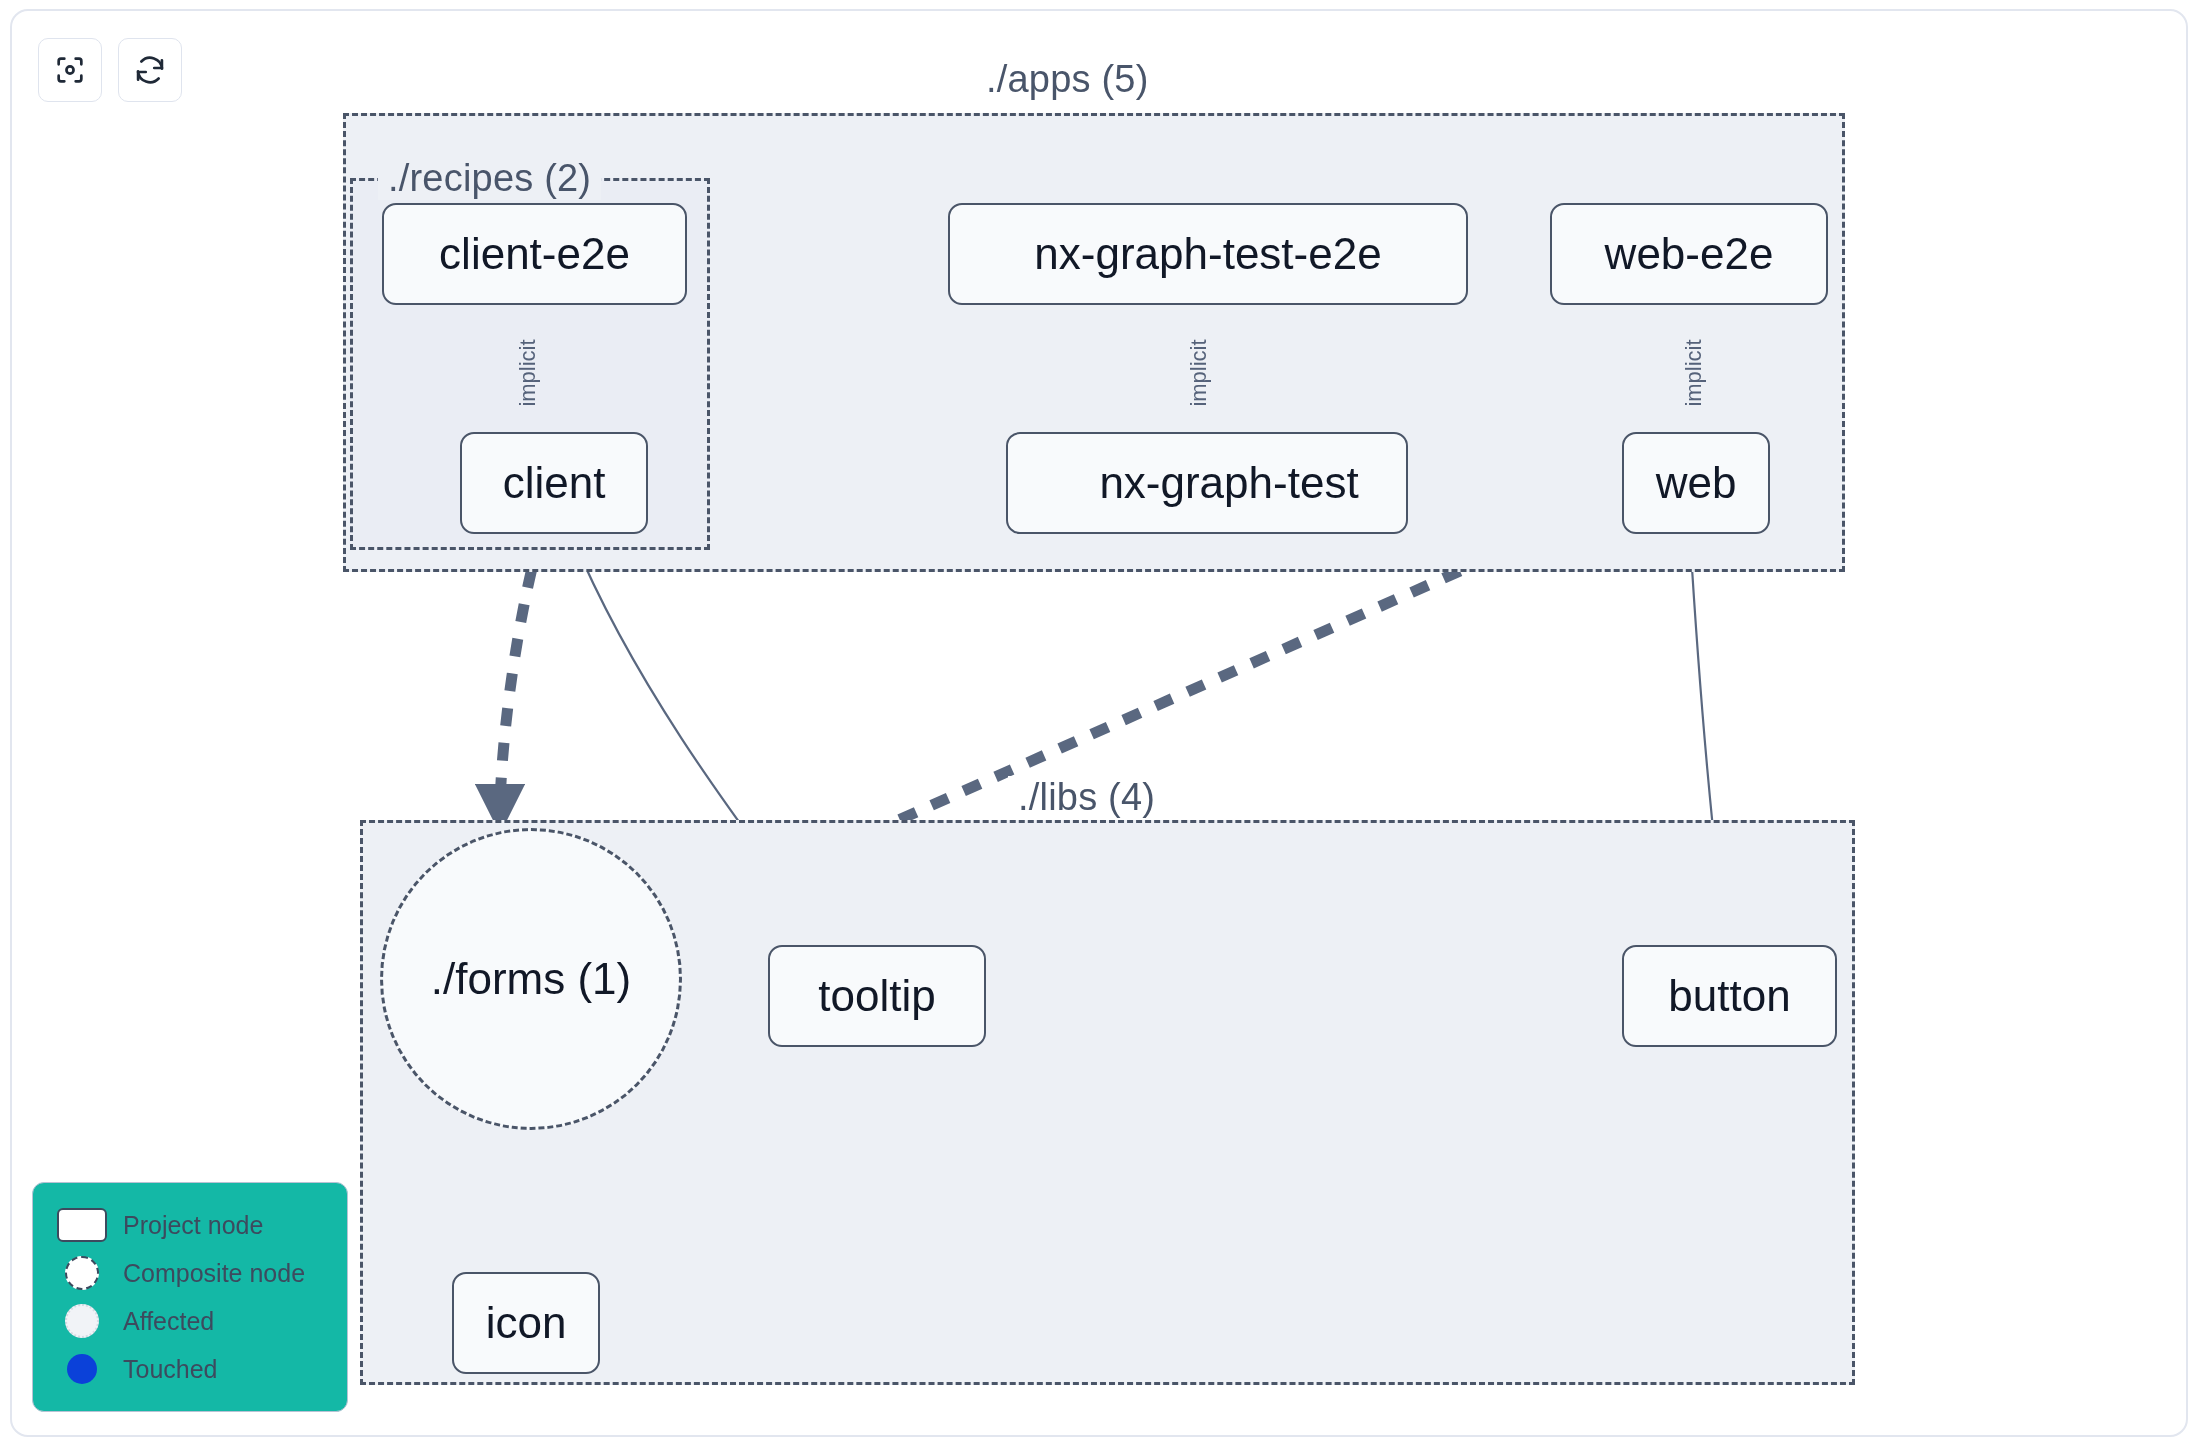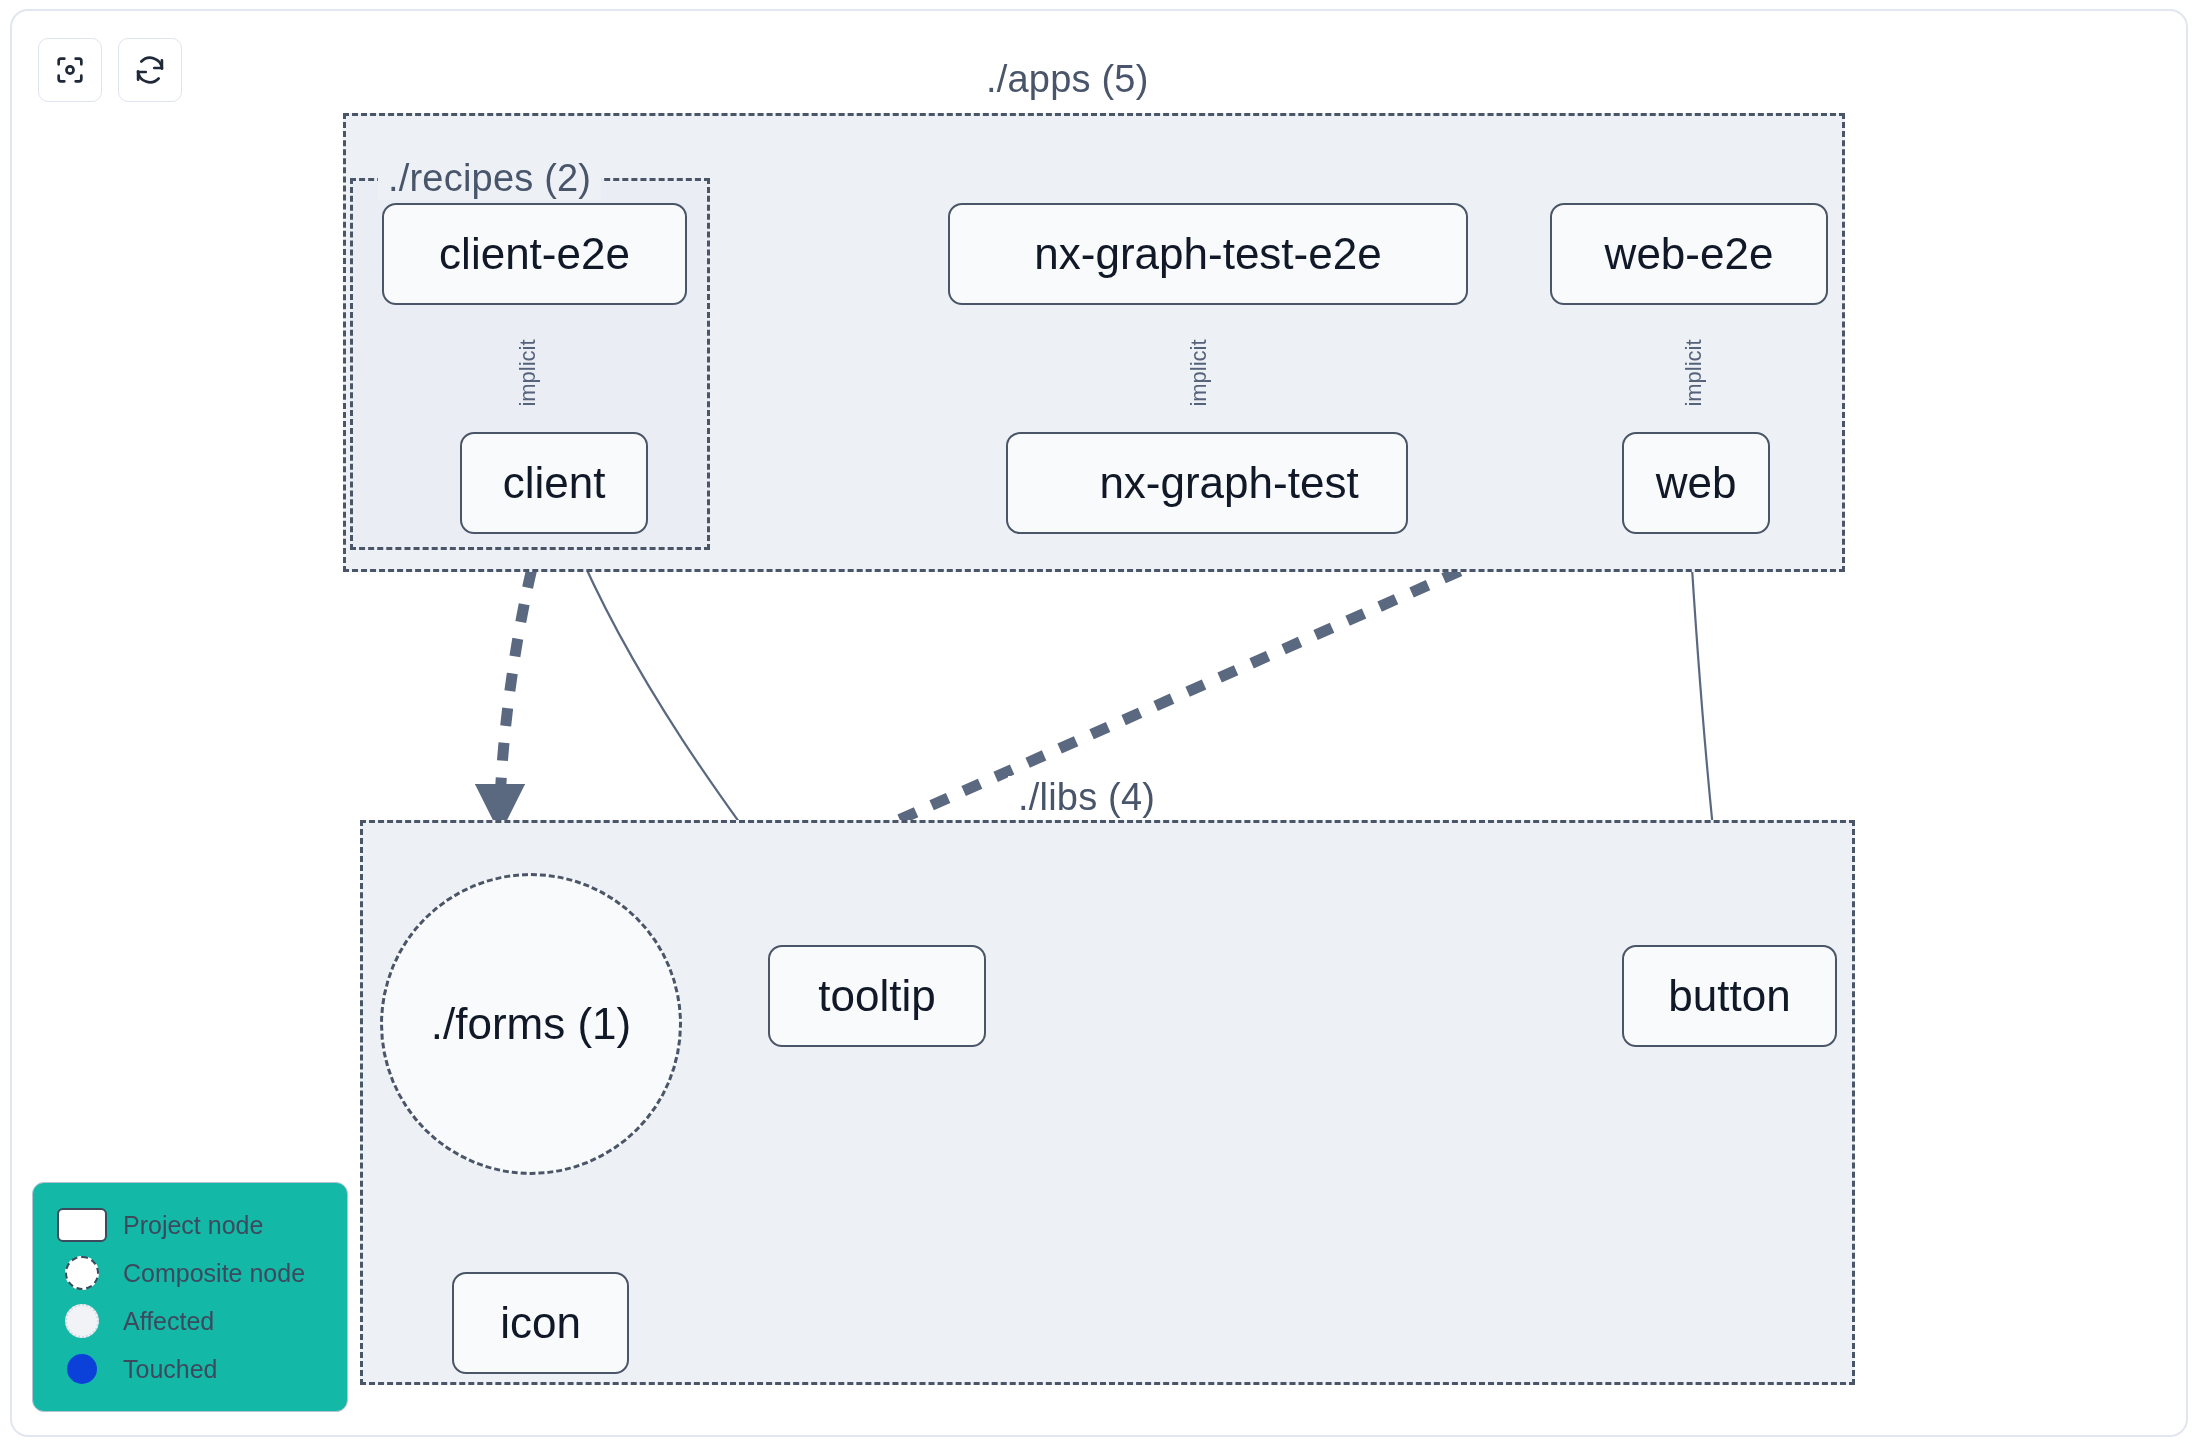--- a/index.html
+++ b/index.html
@@ -248,24 +248,24 @@
       <div class="group-label on-white" style="left: 1008px; top: 776px;">./libs (4)</div>
     </div>
 
   <div id="nodes-layer">
       <div class="node" style="left: 382px; top: 203px; width: 305px; height: 102px;">client-e2e</div>
       <div class="node" style="left: 948px; top: 203px; width: 520px; height: 102px;">nx-graph-test-e2e</div>
       <div class="node" style="left: 1550px; top: 203px; width: 278px; height: 102px;">web-e2e</div>
       <div class="node" style="left: 460px; top: 432px; width: 188px; height: 102px;">client</div>
       <div class="node" style="left: 1006px; top: 432px; width: 402px; height: 102px; padding-left: 44px;">nx-graph-test</div>
       <div class="node" style="left: 1622px; top: 432px; width: 148px; height: 102px;">web</div>
-      <div class="node composite" style="left: 380px; top: 873px; width: 302px; height: 302px;">./forms (1)</div>
+      <div class="node composite" style="left: 380px; top: 828px; width: 302px; height: 302px;">./forms (1)</div>
       <div class="node" style="left: 768px; top: 945px; width: 218px; height: 102px;">tooltip</div>
       <div class="node" style="left: 1622px; top: 945px; width: 215px; height: 102px;">button</div>
-      <div class="node" style="left: 452px; top: 1272px; width: 177px; height: 102px;">icon</div>
+      <div class="node" style="left: 452px; top: 1272px; width: 148px; height: 102px;">icon</div>
     </div>
 
   <div id="edge-labels-layer">
       <div class="edge-label" style="left: 494px; top: 360px;">implicit</div>
       <div class="edge-label" style="left: 1165px; top: 360px;">implicit</div>
       <div class="edge-label" style="left: 1660px; top: 360px;">implicit</div>
     </div>
 
   <div id="legend">
       <div class="legend-row">

